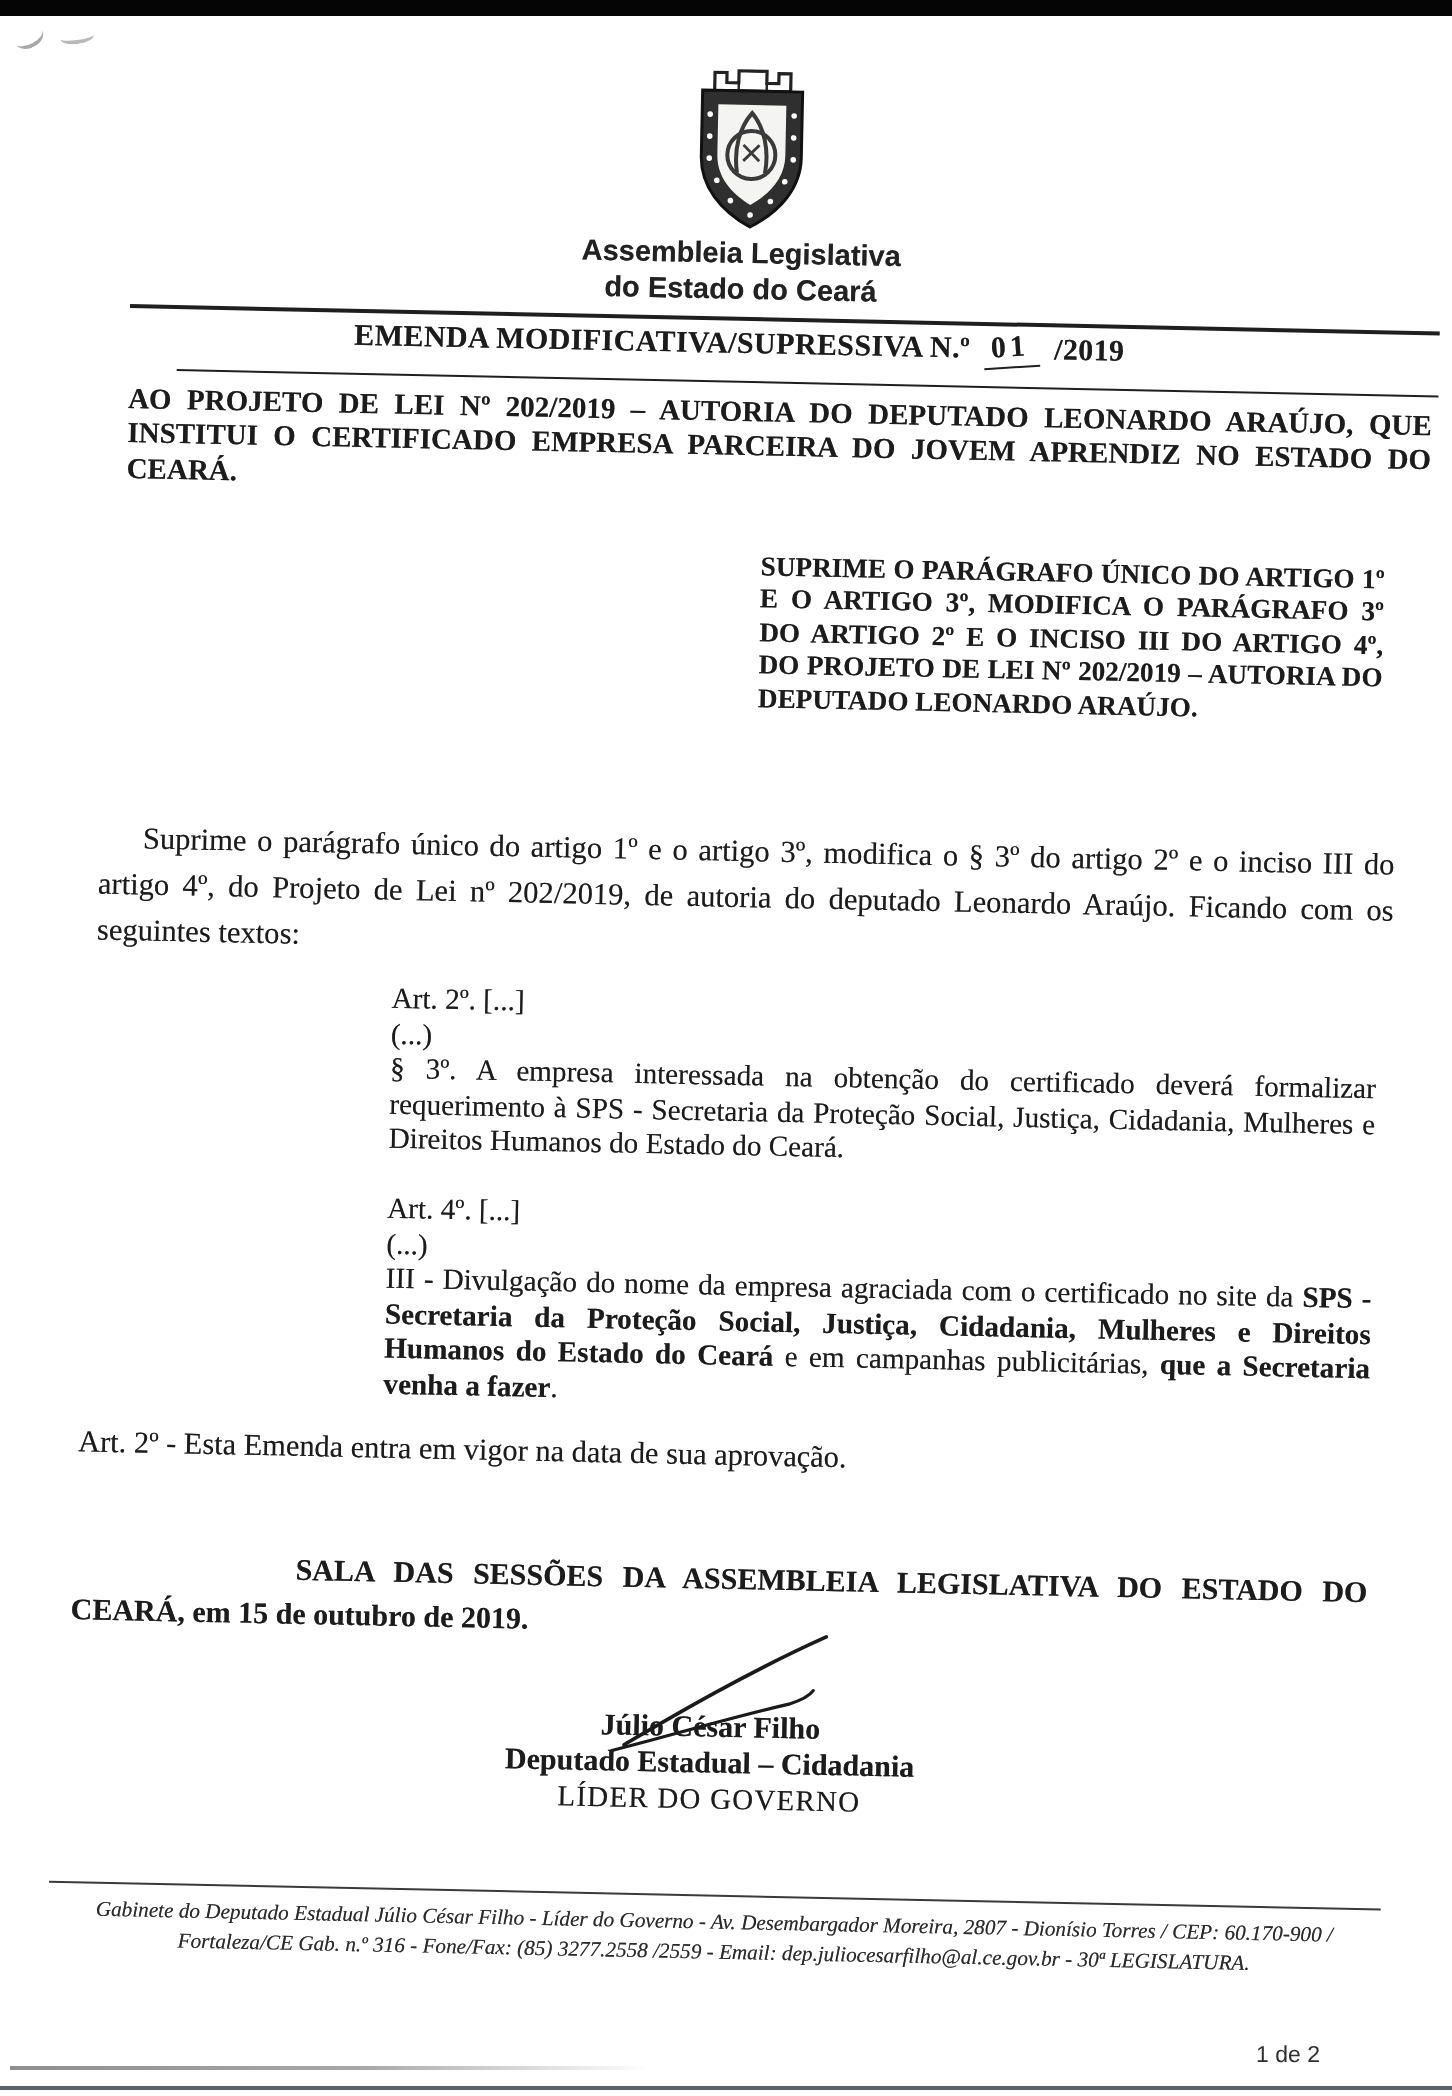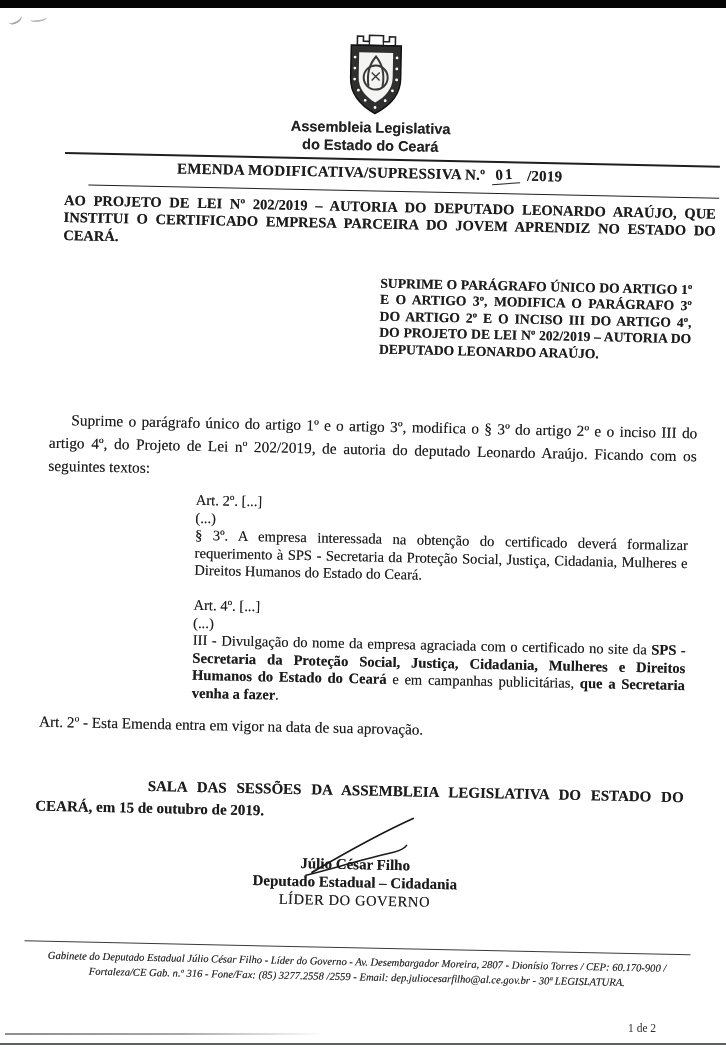--- a/index.html
+++ b/index.html
@@ -6,21 +6,21 @@
   .page{
     position:relative;width:726px;height:1048px;background:#fff;overflow:hidden;
     font-family:"Liberation Serif",serif;color:#1c1c1c;
   }
   
   .topbar{position:absolute;top:0;left:0;width:726px;height:8px;background:#050505;}
   .pen-mark1{position:absolute;left:7px;top:13px;width:15px;height:9px;border-bottom:2px solid #a9a9a9;border-radius:50%;transform:rotate(-28deg);}
   .pen-mark2{position:absolute;left:30px;top:15px;width:17px;height:5px;border-bottom:2px solid #b8b8b8;border-radius:50%;transform:rotate(-8deg);}
   .faded-line{position:absolute;left:5px;top:1033px;width:320px;height:2px;
     background:linear-gradient(to right,#8e8e8e,#a8a8a8 55%,rgba(168,168,168,0));}
-  .page-num{position:absolute;left:628px;top:1022px;font-family:Liberation Serif, serif;font-size:11.5px;color:#2e2e2e;}
+  .page-num{position:absolute;left:628px;top:1022px;font-family:Liberation Sans, sans-serif;font-size:11.5px;color:#2e2e2e;}
   .bottom-line{position:absolute;left:0;top:1043px;width:726px;height:2px;background:#59616a;}
 
   
   .scan{
     position:absolute;left:0;top:8px;width:726px;height:1010px;
     transform:rotate(1.2deg);transform-origin:60px 480px;
     text-shadow:0 0 .3px rgba(30,30,30,.6);
   }
   .abs{position:absolute;}
 

